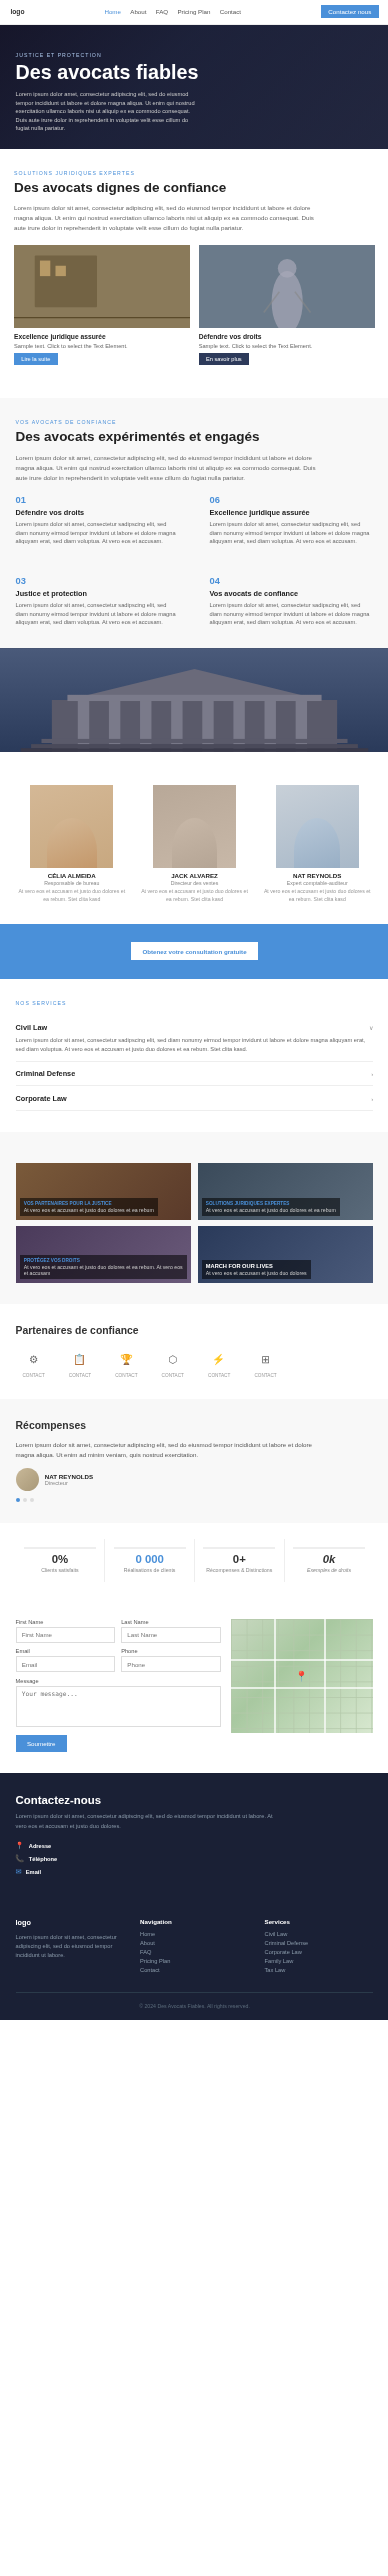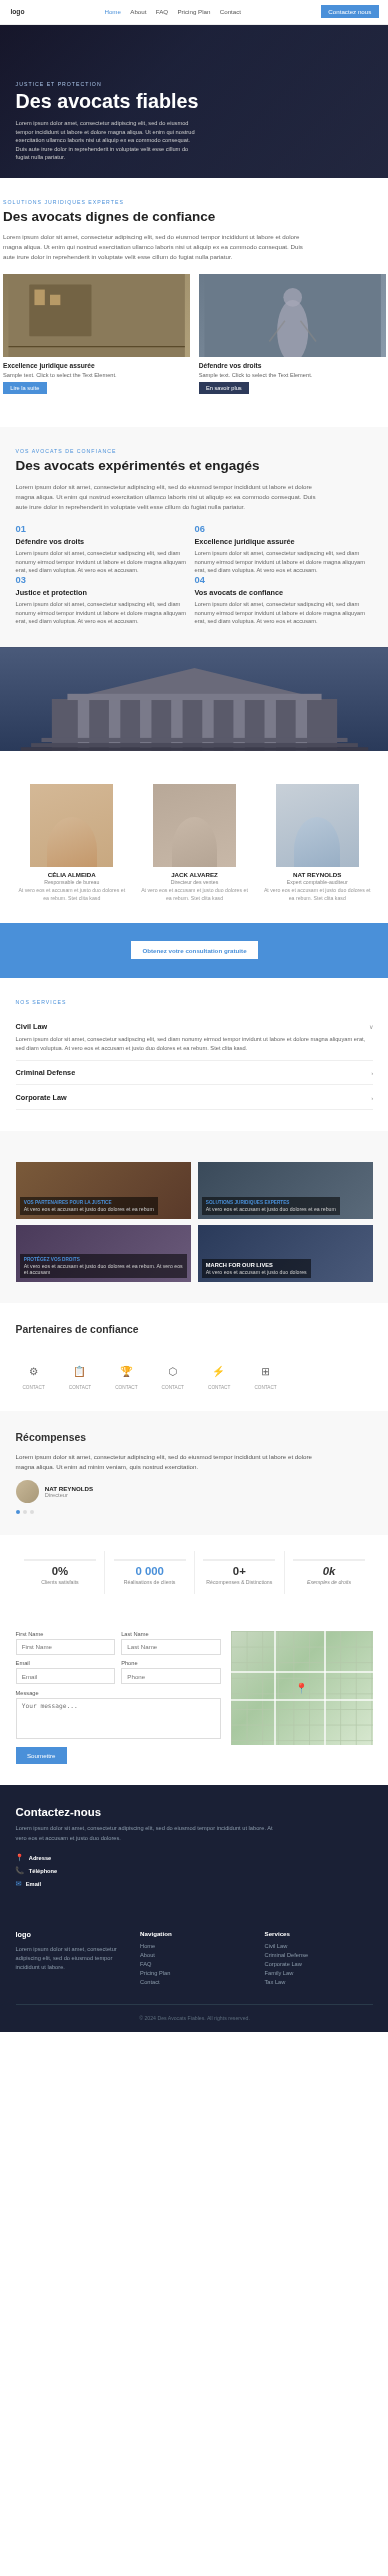--- a/index.html
+++ b/index.html
@@ -12,31 +12,31 @@
       position: relative; z-index: 10;
     }
     .nav-logo { font-weight: bold; font-size: 6.7px; color: #333; }
     .nav-links { display: flex; gap: 9.3px; font-size: 6.2px; }
     .nav-links a { text-decoration: none; color: #555; }
     .nav-links a.active { color: #4a90d9; }
     .nav-btn { background: #4a90d9; color: #fff; border: none; padding: 3.1px 7.3px; font-size: 6.2px; cursor: pointer; }
 
     
     .hero {
-      position: relative; height: 153px; overflow: hidden;
+      position: relative; height: 124px; overflow: hidden;
       background: linear-gradient(rgba(20,20,40,0.65), rgba(20,20,40,0.65)),
         linear-gradient(135deg, #1a1a2e 0%, #2d3a5a 40%, #3d4a6a 100%);
       display: flex; flex-direction: column; justify-content: flex-end; padding: 15.6px 15.6px;
     }
     .hero-subtitle { font-size: 5.2px; color: #aac4e8; letter-spacing: 1px; text-transform: uppercase; margin-bottom: 4.1px; }
     .hero-title { font-size: 19.7px; font-weight: 900; color: #fff; line-height: 1.1; margin-bottom: 6.2px; }
     .hero-desc { font-size: 5.7px; color: #ccc; max-width: 187px; line-height: 1.5; }
 
     
-    section { padding: 21px 3px; }
+    section { padding: 21px 14px; }
     .section-label { font-size: 5.2px; color: #4a90d9; letter-spacing: 1px; text-transform: uppercase; margin-bottom: 4.1px; }
     .section-title { font-size: 13.5px; font-weight: 700; color: #222; margin-bottom: 7.3px; line-height: 1.2; }
     .section-desc { font-size: 6.2px; color: #666; line-height: 1.6; max-width: 311px; }
 
     
     .two-images { display: flex; gap: 8.3px; margin: 12.4px 0; }
     .img-card { flex: 1; }
     .img-placeholder {
       width: 100%; height: 83px; background: #c5b8a0;
       display: flex; align-items: center; justify-content: center;
@@ -47,21 +47,21 @@
     .img-caption-title { font-size: 6.7px; font-weight: 700; color: #222; margin-top: 5.2px; margin-bottom: 2.1px; }
     .img-caption-desc { font-size: 5.7px; color: #666; margin-bottom: 4.1px; }
     .btn-small {
       display: inline-block; padding: 3.1px 7.3px; font-size: 5.7px; cursor: pointer; border: none;
     }
     .btn-blue { background: #4a90d9; color: #fff; }
     .btn-dark { background: #2d3a5a; color: #fff; }
 
     
     .lawyers-section { background: #f8f8f8; padding: 21px 15.6px; }
-    .lawyers-grid { display: grid; grid-template-columns: 1fr 1fr; gap: 0; margin-top: 12.4px; }
+    .lawyers-grid { display: grid; grid-template-columns: 1fr 1fr; gap: 30px; margin-top: 12.4px; }
     .lawyer-item { }
     .lawyer-num { color: #4a90d9; font-size: 9.3px; font-weight: 700; margin-bottom: 3.1px; }
     .lawyer-item-title { font-size: 7.3px; font-weight: 700; color: #222; margin-bottom: 3.1px; }
     .lawyer-item-desc { font-size: 5.7px; color: #666; line-height: 1.5; }
 
     
     .court-banner {
       height: 104px;
       background: linear-gradient(rgba(30,30,50,0.5), rgba(30,30,50,0.5)),
         linear-gradient(135deg, #4a4a5a 0%, #6a6a7a 50%, #5a5a6a 100%);
@@ -111,21 +111,21 @@
     .news-img.n1 { background: linear-gradient(135deg, #7a5a3a 0%, #5a3a2a 100%); }
     .news-img.n2 { background: linear-gradient(135deg, #3a4a5a 0%, #5a6a7a 100%); }
     .news-img.n3 { background: linear-gradient(135deg, #4a3a5a 0%, #6a5a7a 100%); }
     .news-img.n4 { background: linear-gradient(135deg, #2a3a5a 0%, #4a5a7a 100%); }
     .news-overlay { background: rgba(0,0,0,0.55); padding: 3.1px 4.1px; }
     .news-tag { font-size: 4.7px; color: #4a90d9; font-weight: 700; text-transform: uppercase; }
     .news-sub { font-size: 5.2px; color: #ccc; margin-top: 1px; }
 
     
     .partners-section { padding: 21px 15.6px; }
-    .partners-title { font-size: 10.4px; font-weight: 700; margin-bottom: 23px; }
+    .partners-title { font-size: 10.4px; font-weight: 700; margin-bottom: 10px; }
     .partners-grid { display: flex; gap: 10.4px; flex-wrap: wrap; align-items: center; }
     .partner-logo {
       width: 36px; height: 26px; display: flex; align-items: center; justify-content: center;
       font-size: 10.4px; color: #666;
     }
     .partner-name { font-size: 4.7px; color: #999; text-align: center; margin-top: 1px; }
 
     
     .testimonials-section { padding: 21px 15.6px; background: #f8f8f8; }
     .testimonials-title { font-size: 10.4px; font-weight: 700; margin-bottom: 8.3px; }

